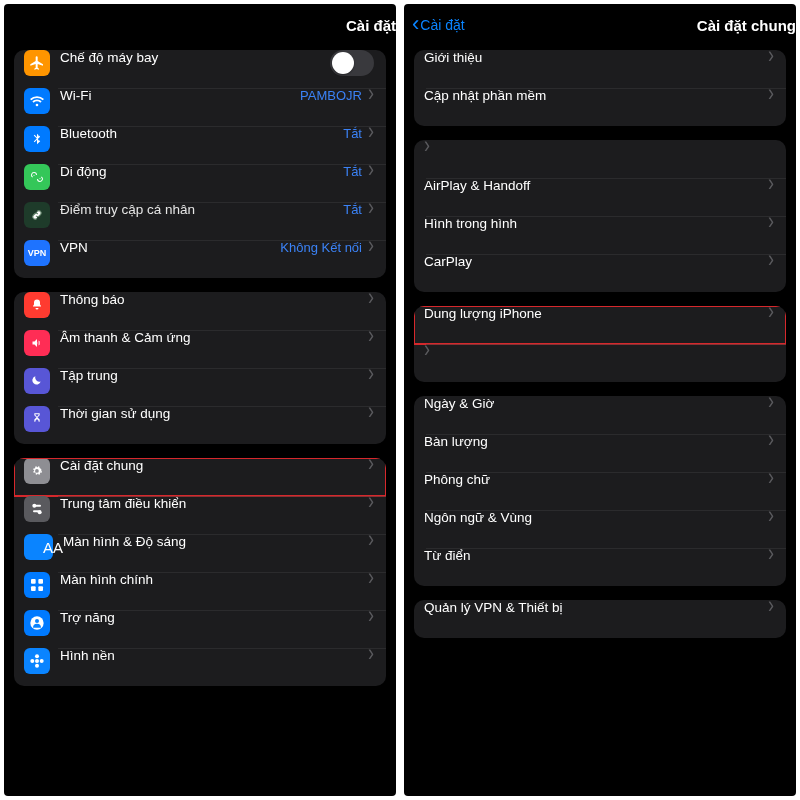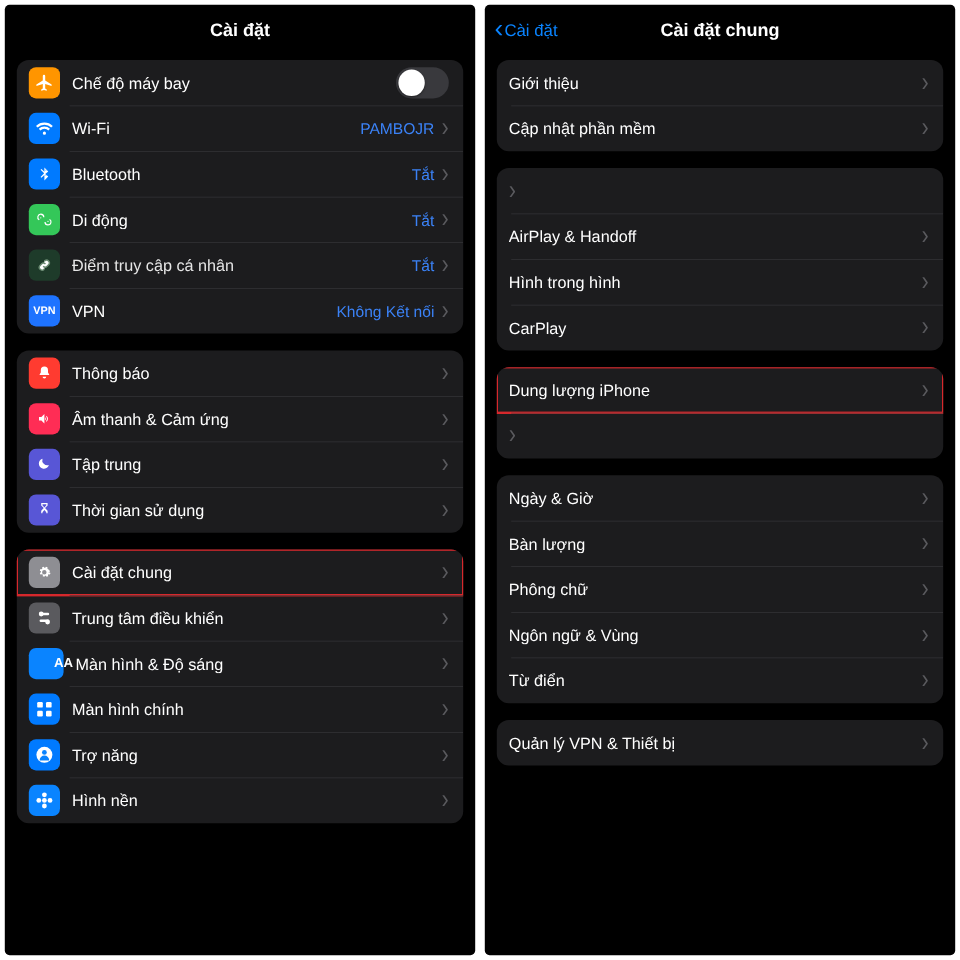--- a/index.html
+++ b/index.html
@@ -20,21 +20,21 @@
     border-radius: 4px;
     overflow: hidden;
     display: flex;
     flex-direction: column;
     font-size: 13.5px;
   }
   .nav {
     height: 42px;
     display: flex;
     align-items: center;
-    justify-content: center;
+    justify-content: flex-end;
     position: relative;
     font-weight: 600;
     font-size: 15px;
   }
   .nav .back {
     position: absolute;
     left: 8px;
     display: flex;
     align-items: center;
     color: #0a84ff;
@@ -54,21 +54,20 @@
   }
   .group {
     background: #1c1c1e;
     border-radius: 10px;
     margin: 14px 0;
     overflow: hidden;
   }
   .group.tight-top { margin-top: 4px; }
   .row {
     display: flex;
-    align-items: center;
     height: 38px;
     padding: 0 12px 0 10px;
     position: relative;
   }
   .row + .row::before {
     content: "";
     position: absolute;
     top: 0;
     left: 44px;
     right: 0;
@@ -127,21 +126,21 @@
   .bg-orange   { background: #ff9500; }
   .bg-blue     { background: #007aff; }
   .bg-green    { background: #34c759; }
   .bg-dimgreen { background: #1e3b2a; color:#6a8a72; }
   .bg-vpnblue  { background: #1e73ff; font-size:9px; font-weight:700; }
   .bg-red      { background: #ff3b30; }
   .bg-pink     { background: #ff2d55; }
   .bg-indigo   { background: #5856d6; }
   .bg-gray     { background: #8e8e93; }
   .bg-darkgray { background: #5a5a5e; }
-  .bg-aablue   { background: #0a84ff; font-size:11px; font-weight:700;padding-left:29px; }
+  .bg-aablue   { background: #0a84ff; font-size:15px; font-weight:400;padding-left:29px; }
   .bg-cyan     { background: #0a84ff; }
   svg { display:block; }
 </style>
 </head>
 <body>
 
 <div class="phone">
   <div class="nav">
     <span>Cài đặt</span>
   </div>

